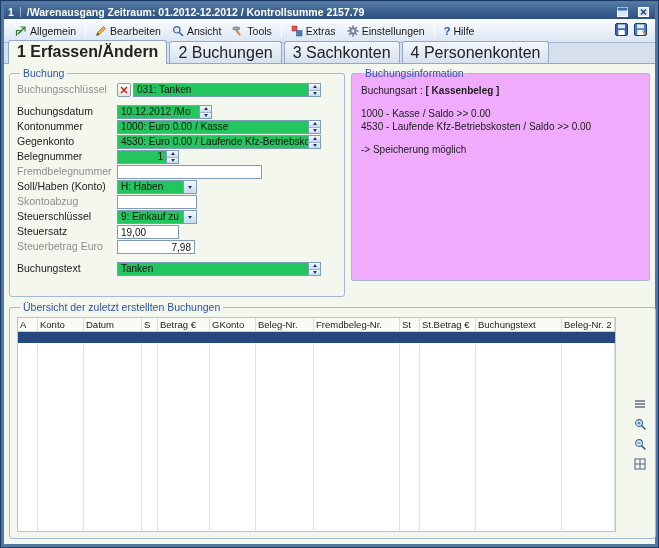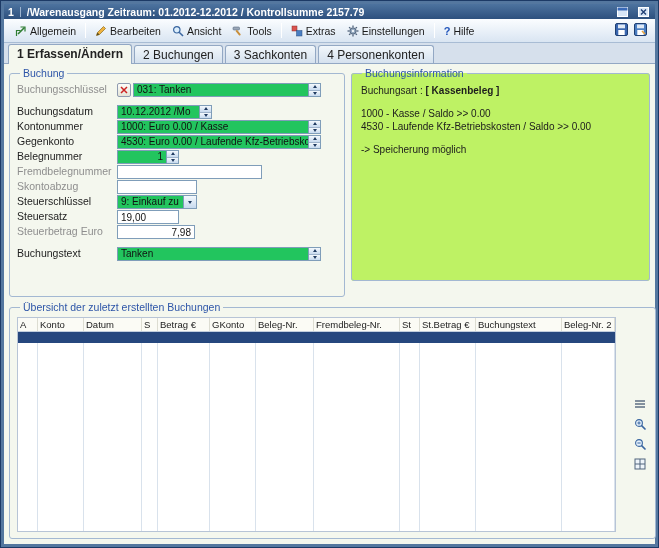--- a/index.html
+++ b/index.html
@@ -17,30 +17,30 @@
 
   
   .toolbar{height:24px;background:linear-gradient(180deg,#fbfdff,#d9e5f2);border-bottom:1px solid #a8bcd4;display:flex;align-items:center;padding:0 6px;gap:1px;flex:none;font-size:10.5px;color:#1a1a1a}
   .tb-item{display:flex;align-items:center;gap:3px;padding:2px 5px;border-radius:2px;cursor:default}
   .tb-ic{display:flex;align-items:center}
   .tb-sep{width:1px;height:15px;background:#b4c4d8;border-right:1px solid #fff;margin:0 3px}
   .tb-right{margin-left:auto;display:flex;gap:6px;align-items:center;padding-right:2px}
 
   
   .tabbar{height:20px;background:#d6e0ec;display:flex;align-items:flex-end;padding:3px 4px 0;gap:2px;flex:none}
-  .tab{font-size:12px;padding:2px 8px 1px;border:1px solid #93a8c4;border-bottom:none;border-radius:3px 3px 0 0;background:linear-gradient(180deg,#f2f7fb,#d5e1ee);color:#222;cursor:default}
+  .tab{font-size:16px;padding:2px 8px 1px;border:1px solid #93a8c4;border-bottom:none;border-radius:3px 3px 0 0;background:linear-gradient(180deg,#f2f7fb,#d5e1ee);color:#222;cursor:default}
   .tab.active{background:#f4f7ee;position:relative;z-index:2;margin-bottom:-1px;padding-bottom:3px;font-weight:bold}
 
   
   .content{flex:1;background:#f4f7ee;border-top:1px solid #93a8c4;padding:3px 5px 5px;display:flex;flex-direction:column;min-height:0}
   fieldset{border:1px solid #a3b8d2;border-radius:3px;padding:4px 7px 6px}
   legend{font-size:10.5px;color:#2d55a8;padding:0 3px;margin-left:3px}
   .toprow{display:flex;gap:6px;align-items:flex-start;flex:none}
   .fs-buchung{width:336px;height:230px;flex:none}
-  .fs-info{flex:1;height:214px;background:#bef264}
+  .fs-info{flex:1;height:214px;background:#f0abfc}
 
   
   .frow{display:flex;height:14px;margin-bottom:1px;font-size:10.5px}
   .flabel{width:100px;flex:none;color:#222;white-space:nowrap}
   .flabel.dis{color:#8e8e8e}
   .gap{margin-top:8px}
   input.txt{height:14px;border:1px solid #7f9db9;font-family:"Liberation Sans",sans-serif;font-size:10px;padding:0 3px;background:#fff;color:#111}
   input.txt.right{text-align:right}
   .combo{display:flex;align-items:stretch;border:1px solid #7f9db9;background:#22c55e;height:14px}
   .combo .val{flex:1;font-size:10px;padding:0 3px;line-height:12px;white-space:nowrap;overflow:hidden;color:#111}
@@ -275,20 +275,29 @@
                     <i class="tri-dn"></i>
                   </span>
                 </span>
             </div>
           </div>
           <div class="frow">
             <span class="flabel dis">Fremdbelegnummer</span>
             <input class="txt w145" value="" style="">
           </div>
 
+          <div class="frow">
+            <span class="flabel">Soll/Haben (Konto)</span>
+            <div class="combo w80">
+              <span class="val">H: Haben</span>
+              <span class="ddb">
+                  <i class="tri-dn"></i>
+                </span>
+            </div>
+          </div>
           <div class="frow">
             <span class="flabel dis">Skontoabzug</span>
             <input class="txt w80" value="" style="">
           </div>
           <div class="frow">
             <span class="flabel">Steuerschlüssel</span>
             <div class="combo w80">
               <span class="val">9: Einkauf zu</span>
               <span class="ddb">
                   <i class="tri-dn"></i>

